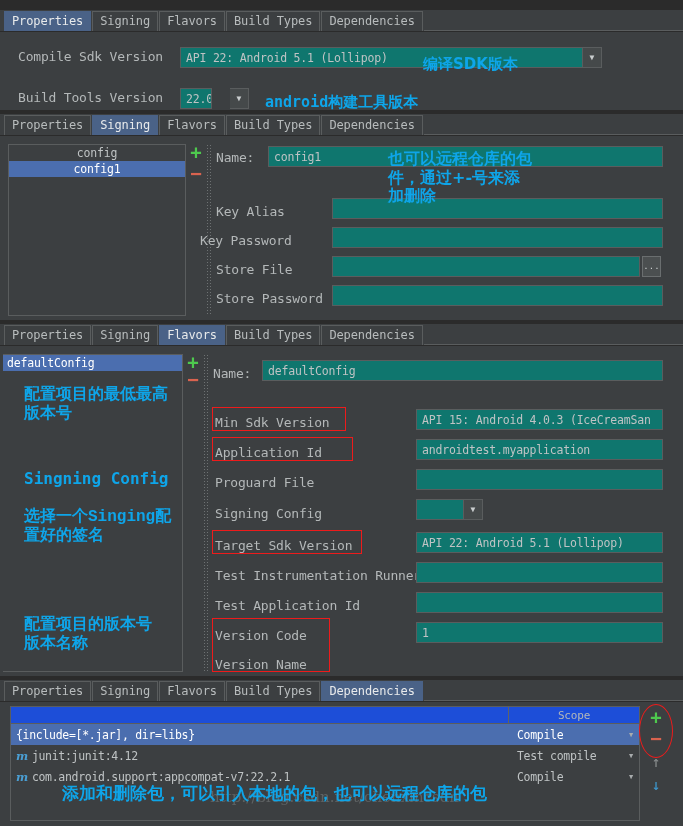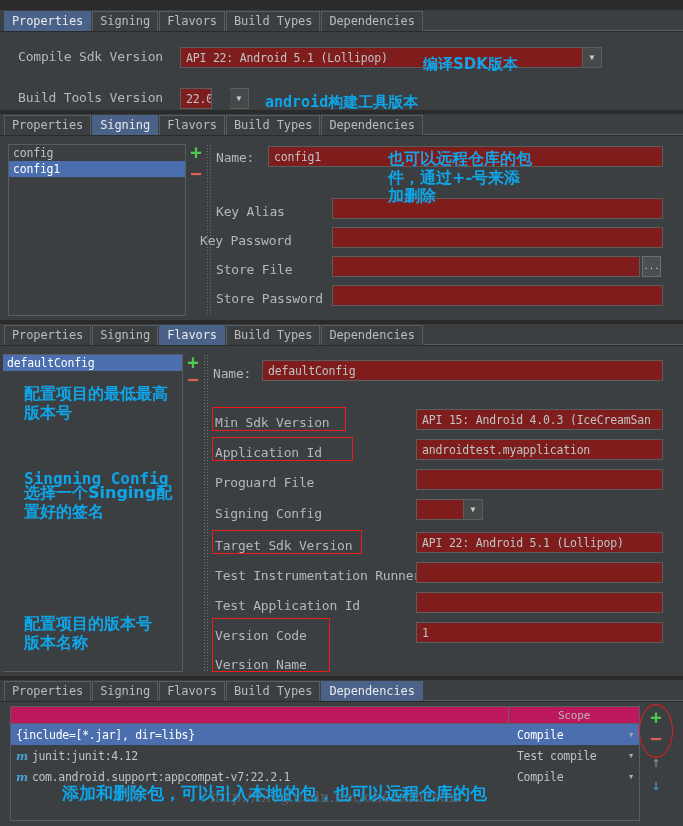--- a/index.html
+++ b/index.html
@@ -48,21 +48,21 @@
   }
   .tabfill { flex: 1; border-bottom: 1px solid #5a5d5e; height: 20px; }
 
   
   .row { position: absolute; display: flex; align-items: center; }
   .lbl {
     font-size: 13px; color: #b4b8b9;
     white-space: nowrap; letter-spacing: -0.2px;
   }
   .field {
-    background: #7f1d1d;
+    background: #0f766e;
     border: 1px solid #5a5d5e;
     height: 21px;
     display: flex; align-items: center;
     padding: 0 5px;
     font-size: 11.5px;
     color: #bfc3c4;
     white-space: nowrap;
     overflow: hidden;
     letter-spacing: -0.2px;
     text-align: right;
@@ -133,21 +133,21 @@
 
   
   .dep-table {
     position: absolute;
     border: 1px solid #5a5d5e;
     background: #3c3f41;
     overflow: hidden;
   }
   .dep-head {
     display: flex; height: 17px;
-    background: #be185d;
+    background: #1d4ed8;
     border-bottom: 1px solid #5a5d5e;
     font-size: 11px; color: #b4b8b9;
   }
   .dep-head .c1 { flex: 1; border-right: 1px solid #606465; }
   .dep-head .c2 {
     width: 130px; display: flex; align-items: center; justify-content: center;
     letter-spacing: -0.2px;
   }
   .dep-row {
     display: flex; height: 21px; align-items: center;
@@ -225,21 +225,21 @@
 
     <div class="tabstrip">
       <div class="tab"><span>Properties</span></div>
       <div class="tab active"><span>Signing</span></div>
       <div class="tab"><span>Flavors</span></div>
       <div class="tab"><span>Build Types</span></div>
       <div class="tab"><span>Dependencies</span></div>
       <div class="tabfill"></div>
     </div>
 
-    <div class="listbox" style="left:8px; top:30px; width:178px; height:172px;">
+    <div class="listbox" style="left:8px; top:30px; width:178px; height:172px;text-align:center;">
       <div class="listitem">config</div>
       <div class="listitem sel">config1</div>
     </div>
     <div class="plusminus plus" style="left:188px; top:31px;">+</div>
     <div class="plusminus minus" style="left:188px; top:52px;">−</div>
 
     <div class="splitter" style="left:206px; top:30px; height:172px;"></div>
 
     <div class="lbl" style="position:absolute; left:216px; top:36px;">Name:</div>
     <div class="field" style="position:absolute; left:268px; top:32px; width:395px;">config1</div>
@@ -314,21 +314,21 @@
     <div class="lbl" style="position:absolute; left:215px; top:304px;">Version Code</div>
     <div class="field" style="position:absolute; left:416px; top:298px; width:247px;">1</div>
 
     <div class="lbl" style="position:absolute; left:215px; top:333px;">Version Name</div>
 
     <div class="redbox" style="left:212px; top:294px; width:118px; height:54px;"></div>
 
     <div class="ann" style="left:24px; top:61px; font-size:16px;">配置项目的最低最高
 版本号</div>
     <div class="ann mono" style="left:24px; top:146px; font-size:16px;">Singning Config</div>
-    <div class="ann" style="left:24px; top:160px; font-size:16px;">选择一个Singing配
+    <div class="ann" style="left:24px; top:184px; font-size:16px;font-family:Liberation Mono, monospace;">选择一个Singing配
 置好的签名</div>
     <div class="ann" style="left:24px; top:291px; font-size:16px;">配置项目的版本号
 版本名称</div>
   </div>
 
   <div class="hsep" style="top:676px;"></div>
 
   <div class="panel" style="top:680px; height:146px;">
 
     <div class="tabstrip">

